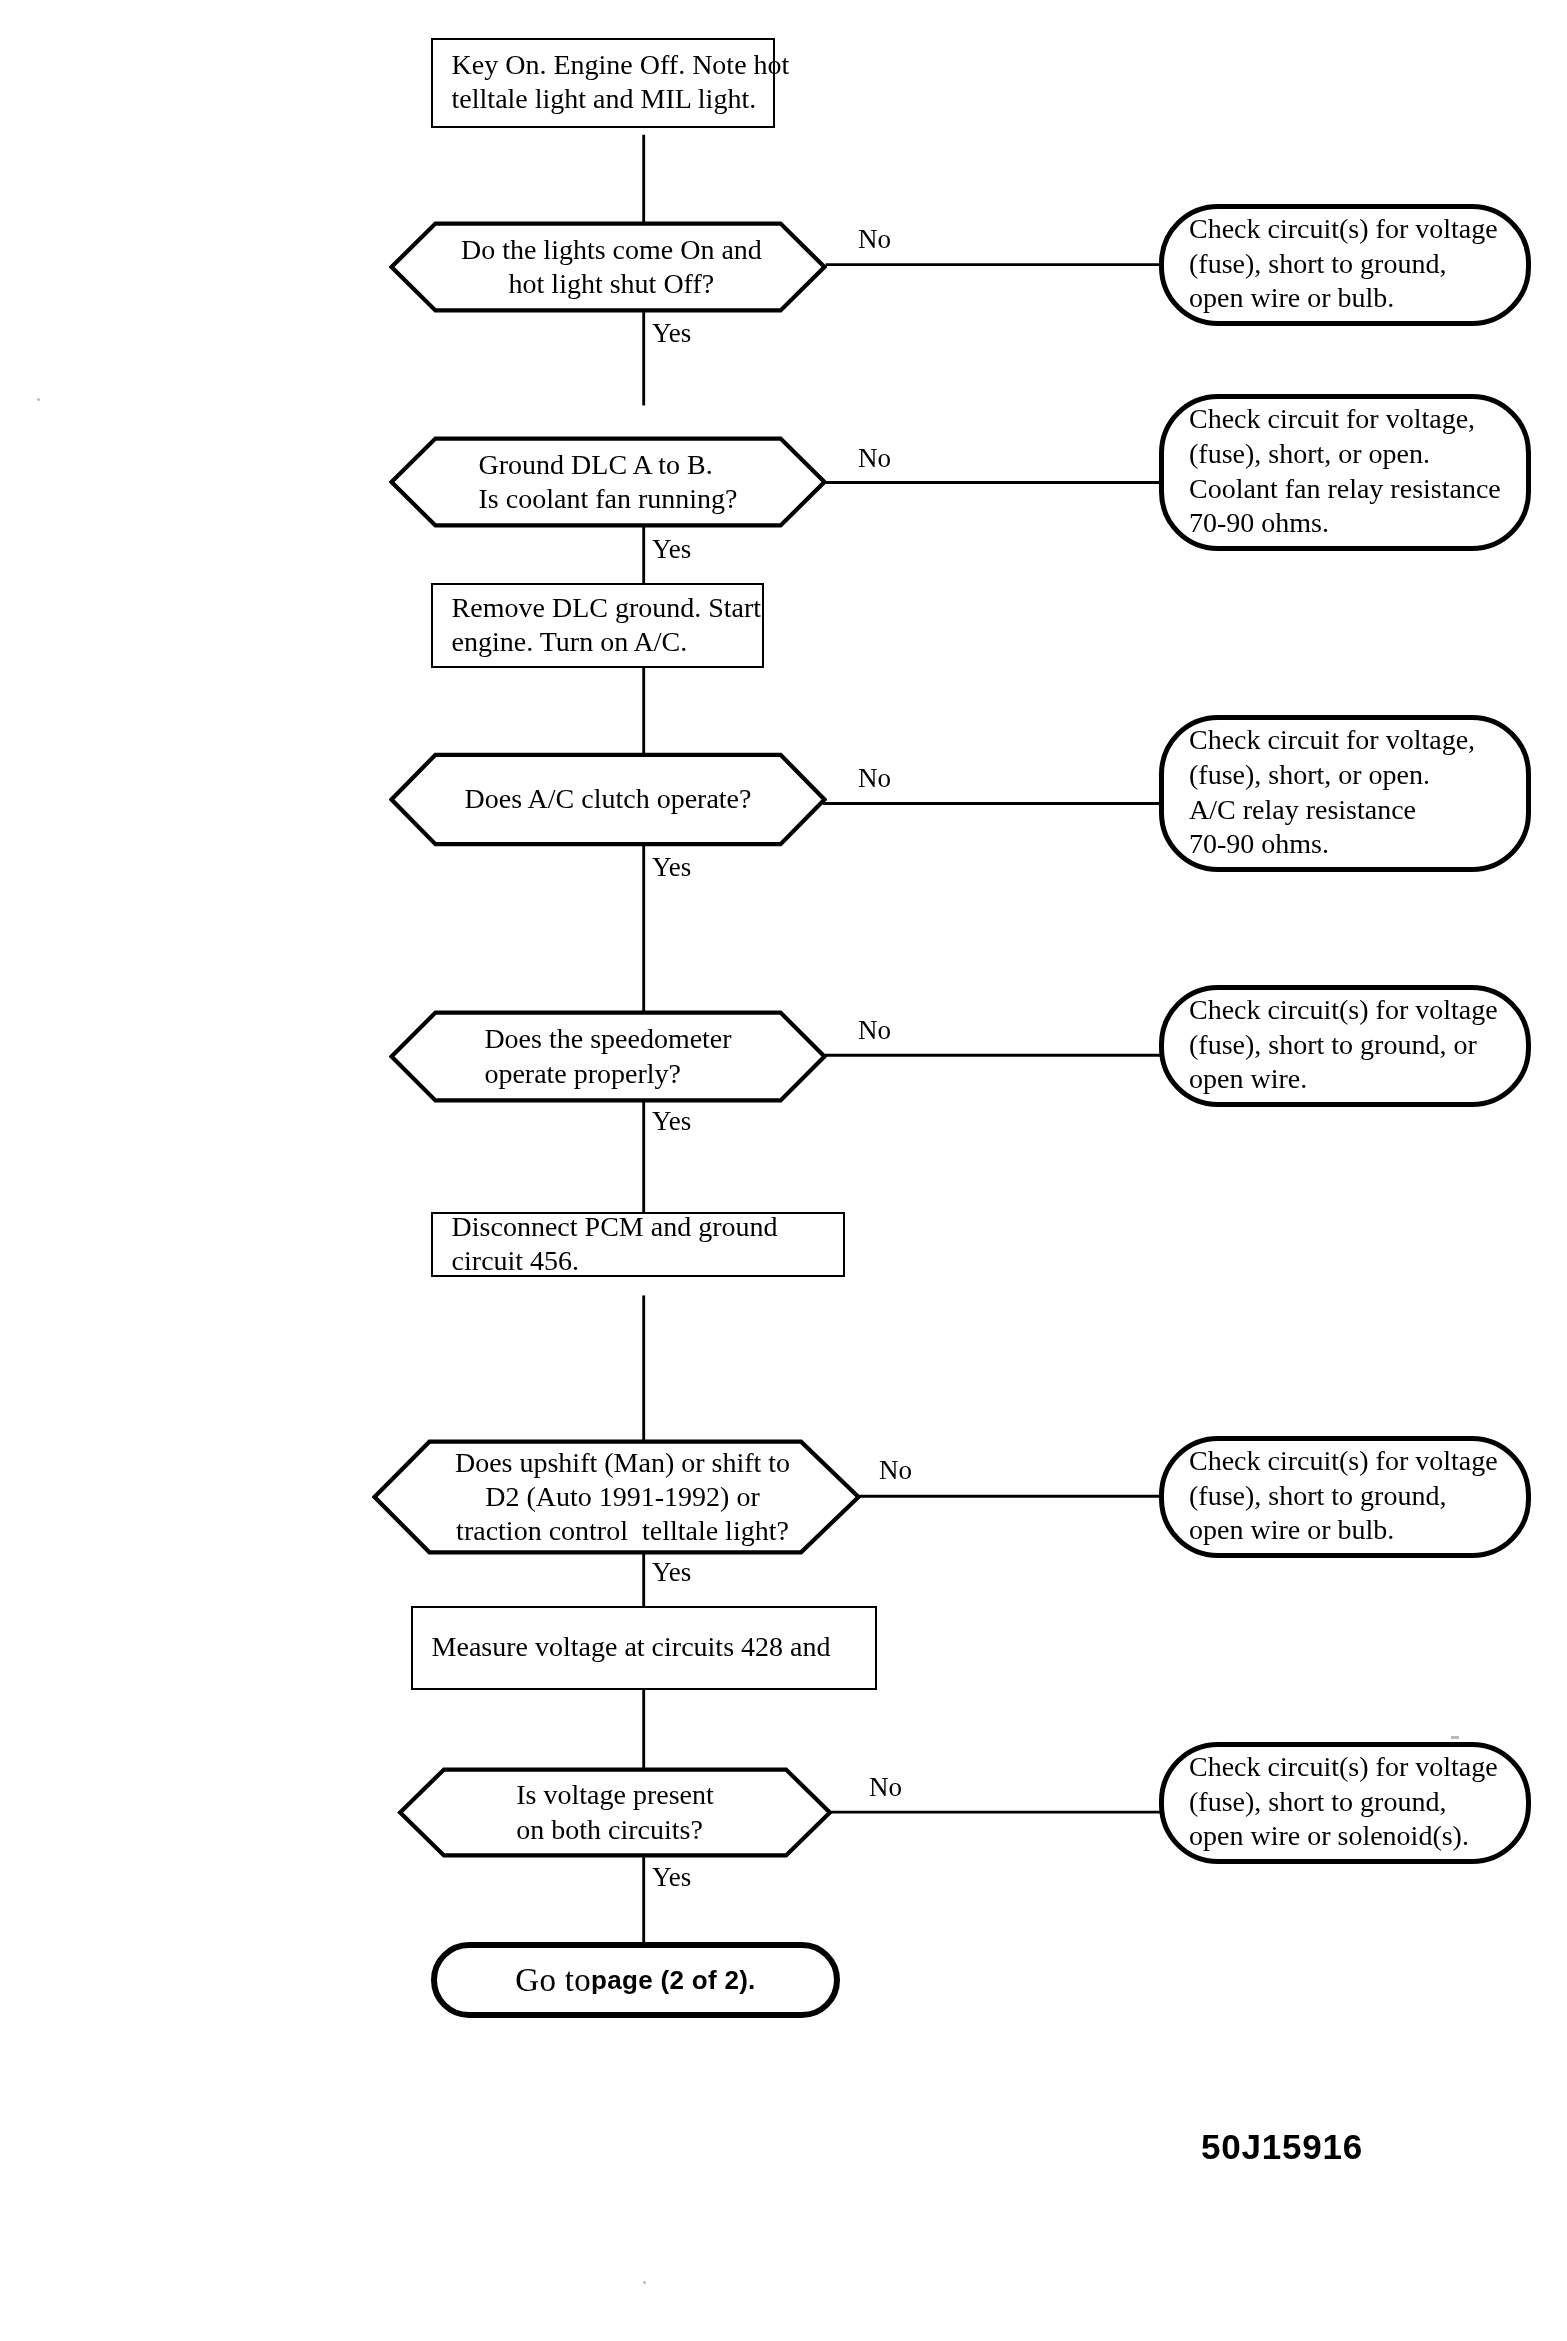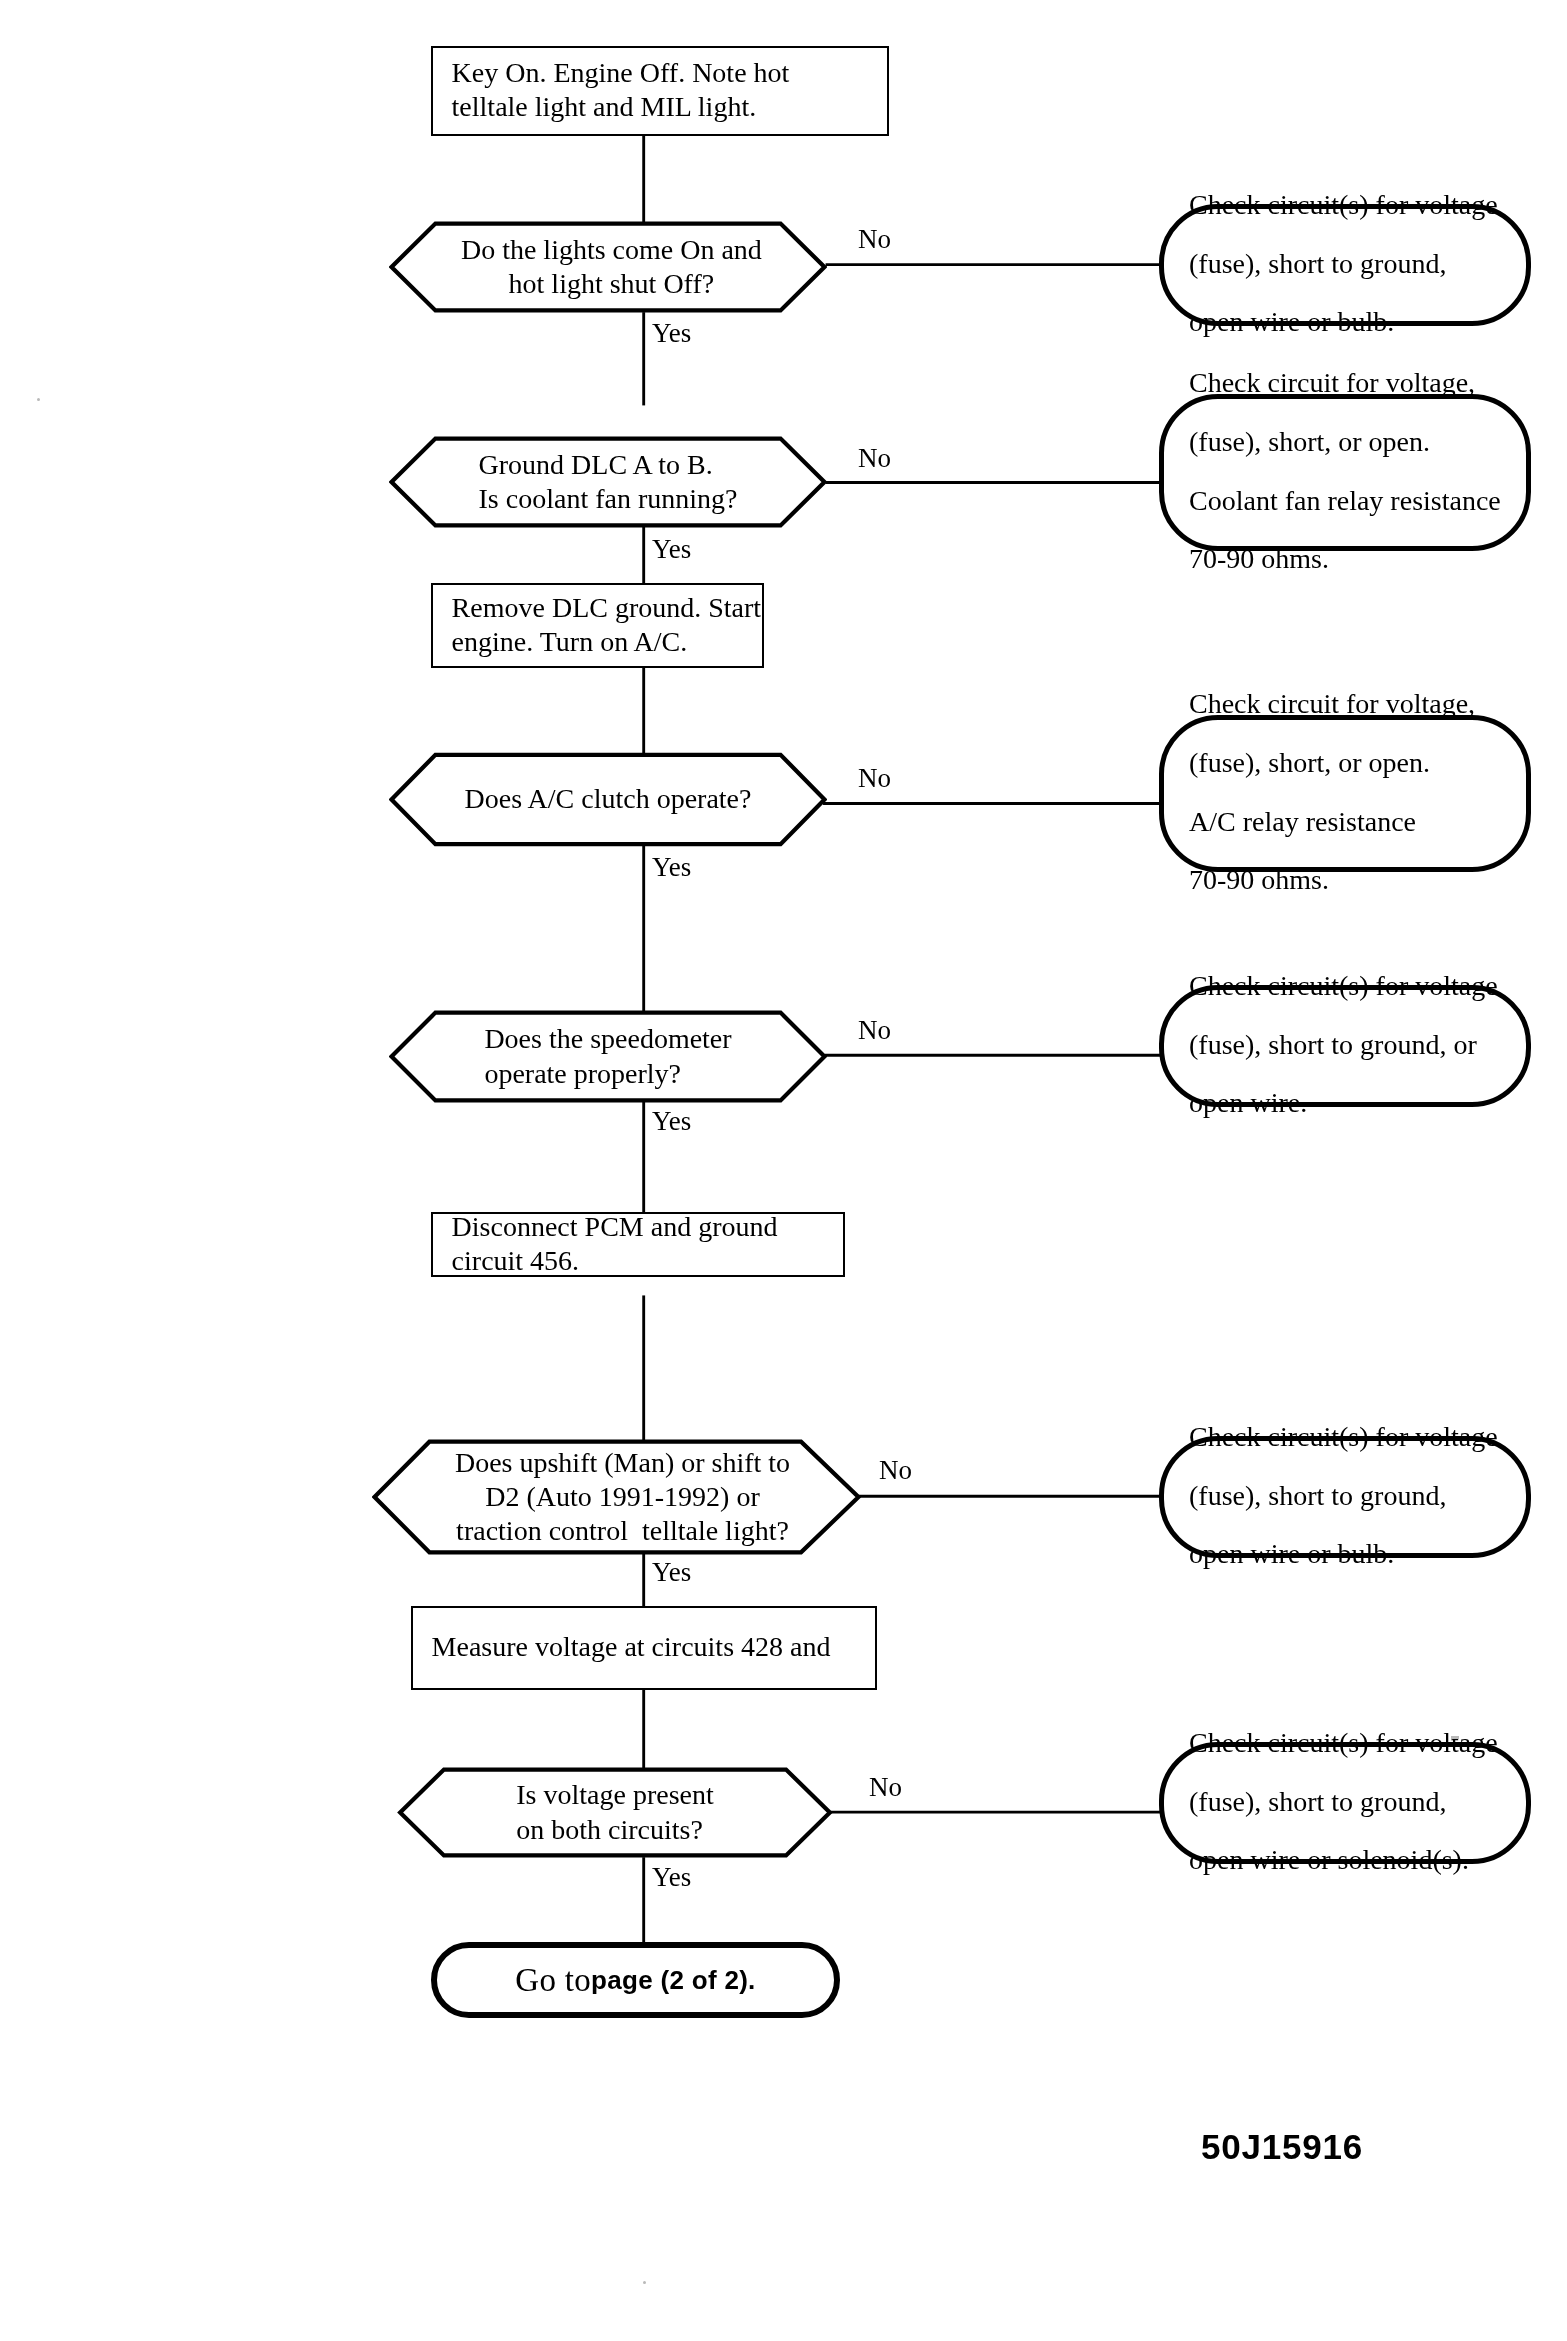--- a/index.html
+++ b/index.html
@@ -68,21 +68,20 @@
     box-sizing: border-box;
     border: 5px solid #000;
     border-radius: 59px;
     background: #fff;
     display: flex;
     flex-direction: column;
     justify-content: center;
     padding: 5px 22px 6.8px 25px;
     font-size: 28px;
     line-height: 1.24;
-    gap: 24px;
   }
   .action .ln { white-space: pre; }
 
   
   .terminal {
     position: absolute;
     box-sizing: border-box;
     border: 6px solid #000;
     border-radius: 844px;
     background: #fff;
@@ -145,21 +144,21 @@
 
       <line x1="979" y1="313" x2="1372" y2="313"></line>
       <line x1="979" y1="571" x2="1372" y2="571"></line>
       <line x1="976" y1="951" x2="1372" y2="951"></line>
       <line x1="978" y1="1249" x2="1372" y2="1249"></line>
       <line x1="1018" y1="1771" x2="1372" y2="1771"></line>
       <line x1="985" y1="2145" x2="1372" y2="2145"></line>
     </g>
   </svg>
 
-  <div class="proc" style="left:431px; top:46px; width:458px; height:90px;">
+  <div class="proc" style="left:431px; top:38px; width:344px; height:90px;">
     <span class="ln">Key On. Engine Off. Note hot</span>
     <span class="ln">telltale light and MIL light.</span>
   </div>
 
   <div class="decision" style="left:389px; top:221px; width:438px; height:92px;">
     <svg width="438" height="92" viewBox="0 0 519 109" xmlns="http://www.w3.org/2000/svg">
       <polygon points="55,3 464,3 516,54.5 464,106 55,106 3,54.5" fill="#fff" stroke="#000" stroke-width="5"></polygon>
     </svg>
     <div class="dtext">
       <span class="ln">Do the lights come On and</span>

